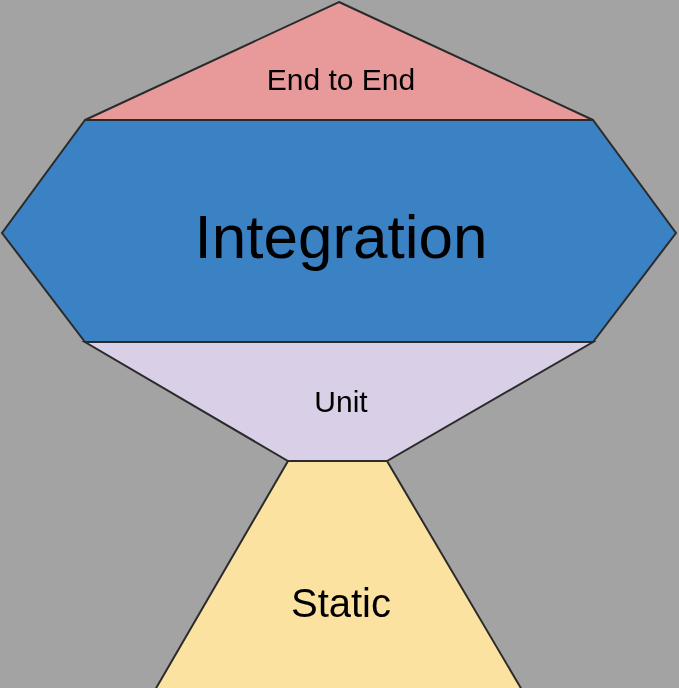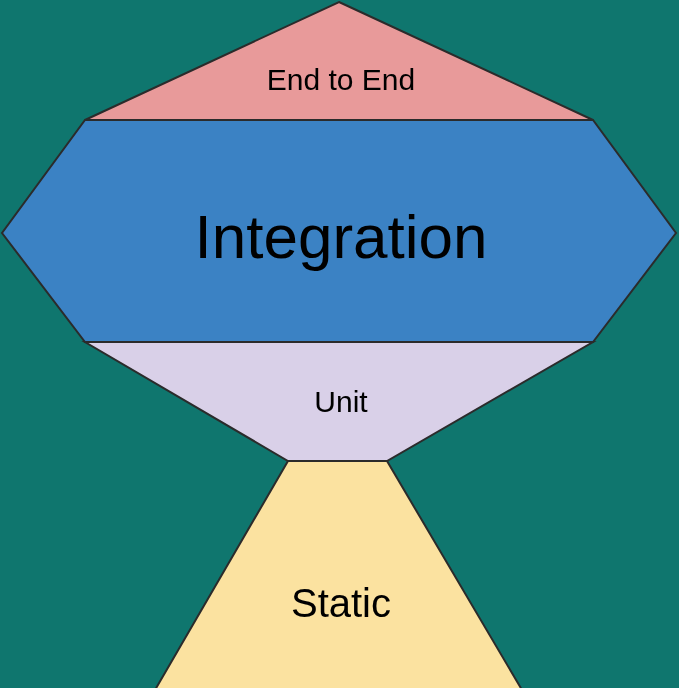--- a/index.html
+++ b/index.html
@@ -36,21 +36,21 @@
     dominant-baseline: alphabetic;
   }
   .label-e2e     { font-size: 30px; }
   .label-integ   { font-size: 62px; }
   .label-unit    { font-size: 30px; }
   .label-static  { font-size: 40px; }
 </style>
 </head>
 <body>
 
-<div id="diagram-root" style="background: #0f766e;">
+<div id="diagram-root" style="background: #a3a3a3;">
   <svg id="trophy-svg" viewBox="0 0 679 688" xmlns="http://www.w3.org/2000/svg">
 
     <g>
       <polygon class="layer-shape" points="339,2 593,120 85,120" fill="#e89a9a" stroke="#2b2b2b"></polygon>
       <text class="layer-label label-e2e" x="341" y="90">End to End</text>
     </g>
 
     <g>
       <polygon class="layer-shape" points="85,120 593,120 676,233 593,342 85,342 2,233" fill="#3b82c4" stroke="#2b2b2b"></polygon>
       <text class="layer-label label-integ" x="341" y="258">Integration</text>

